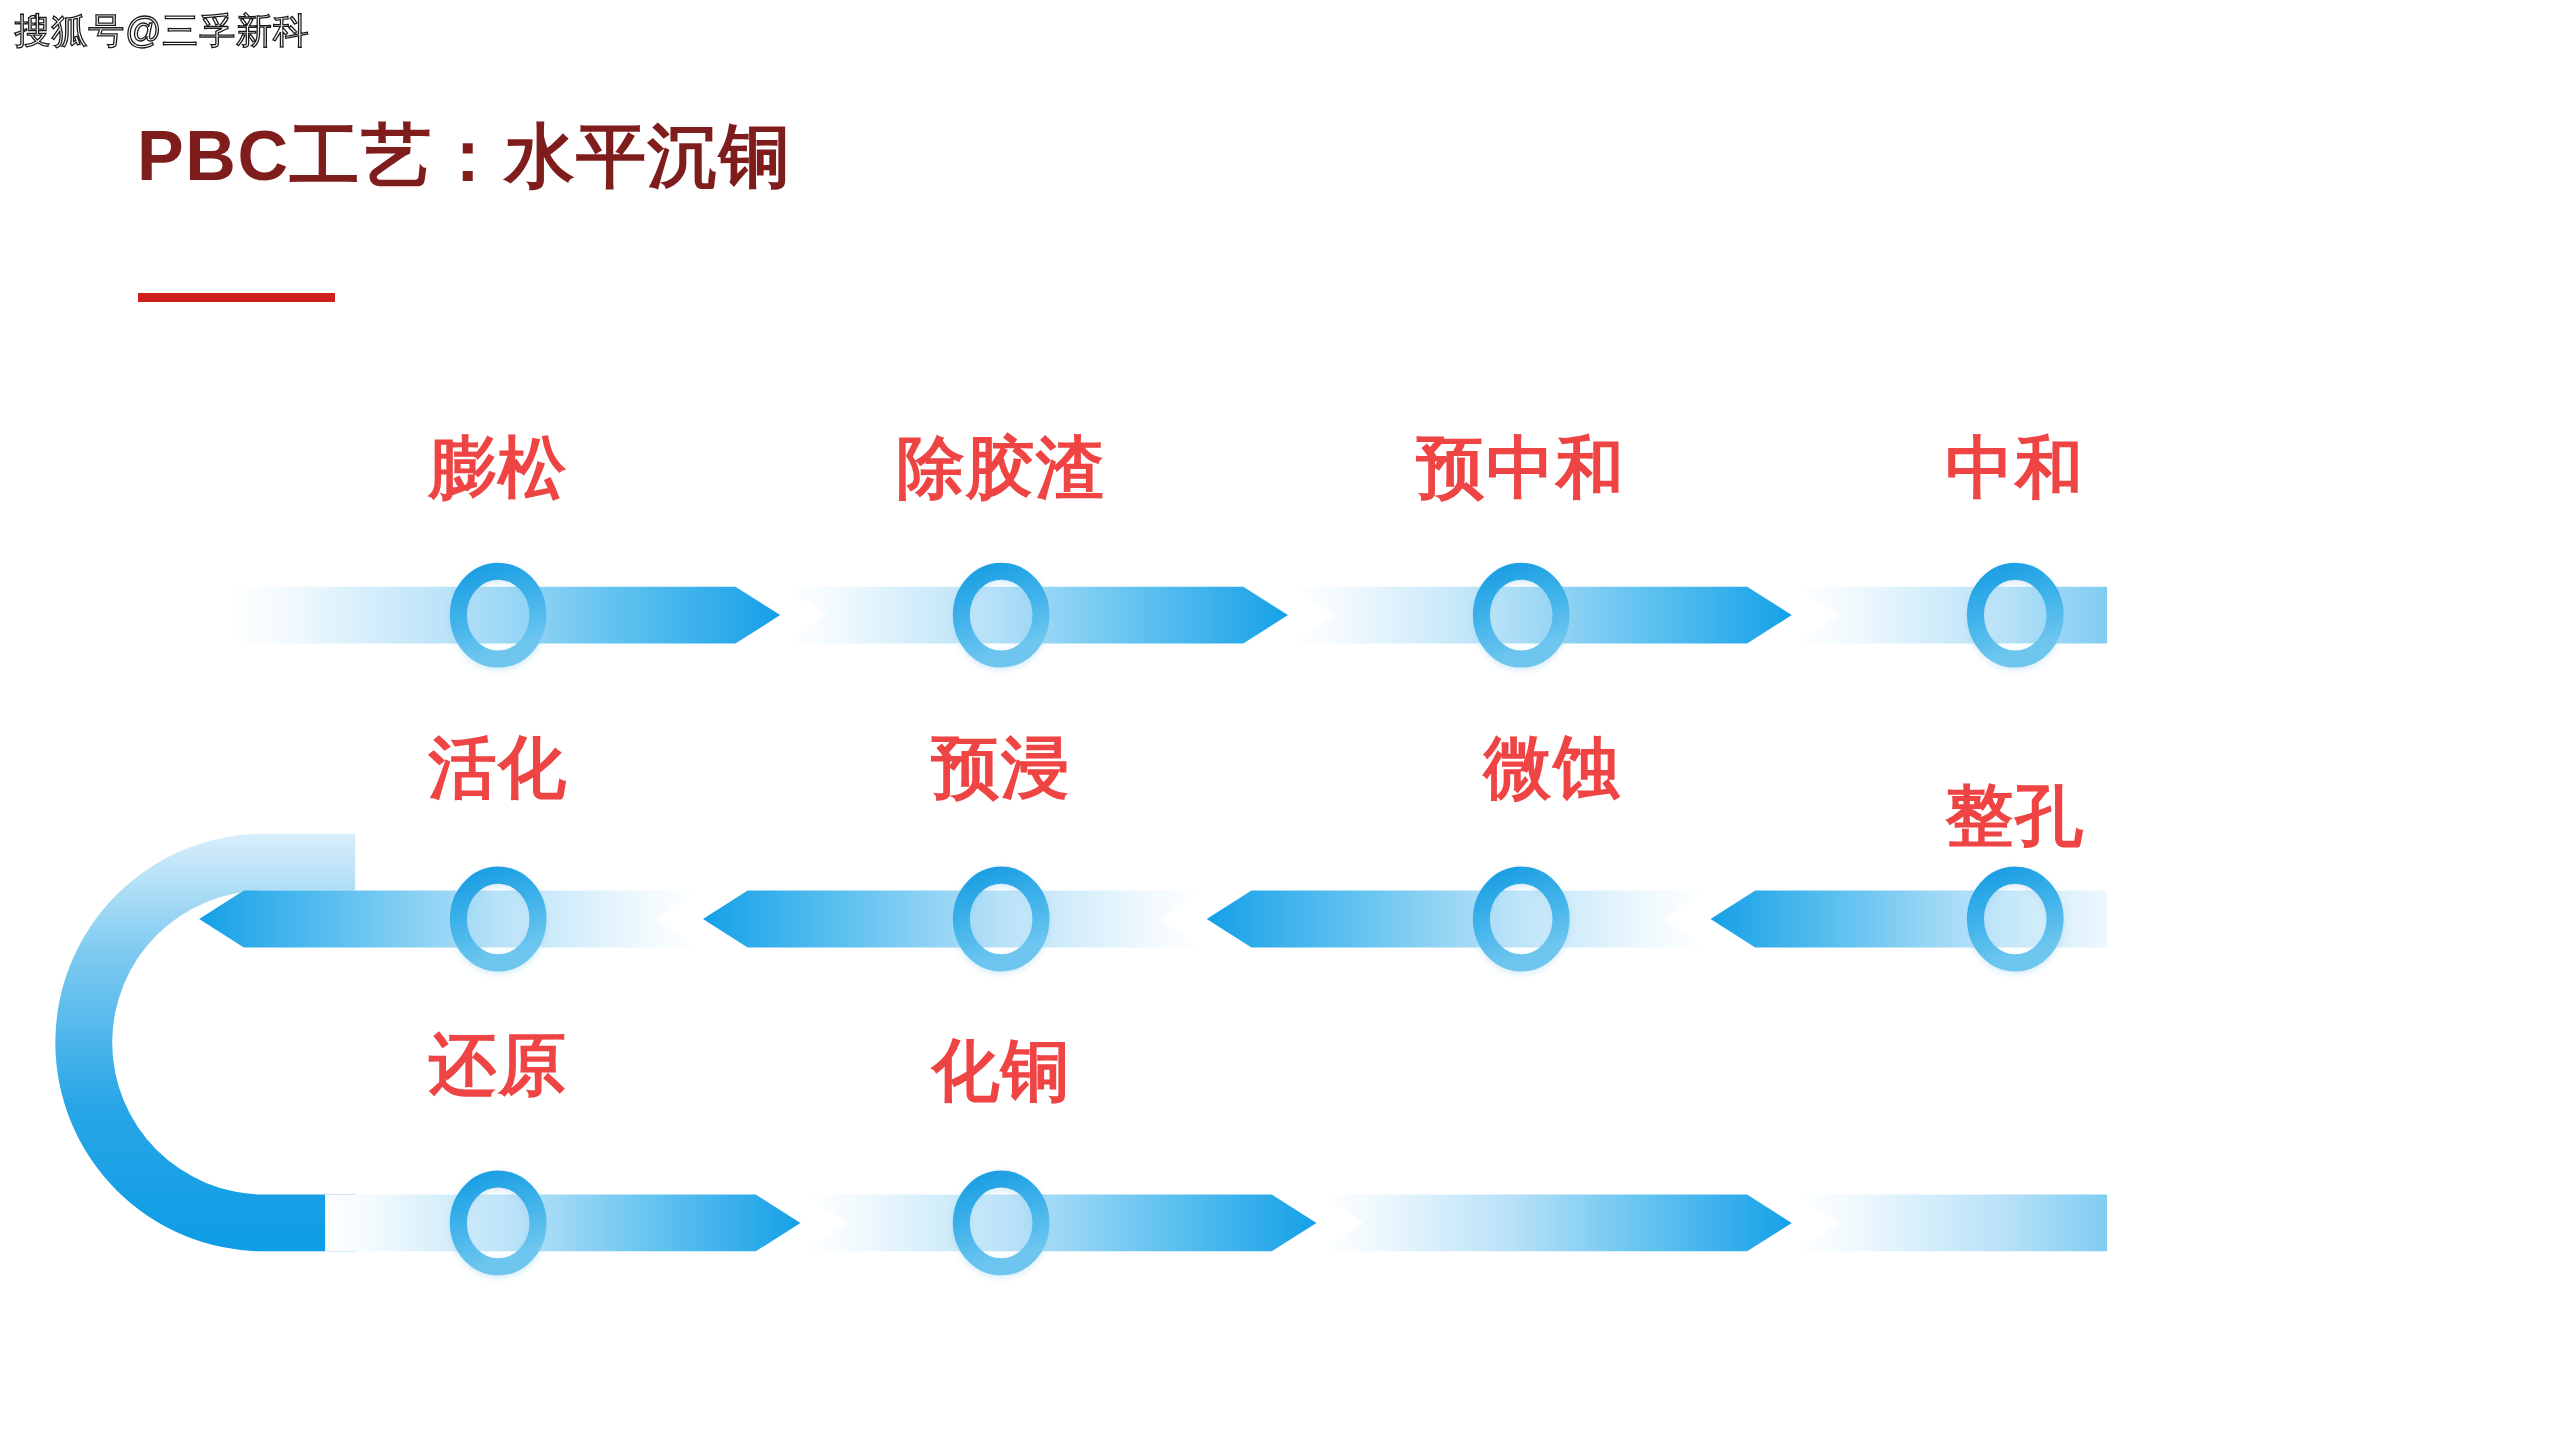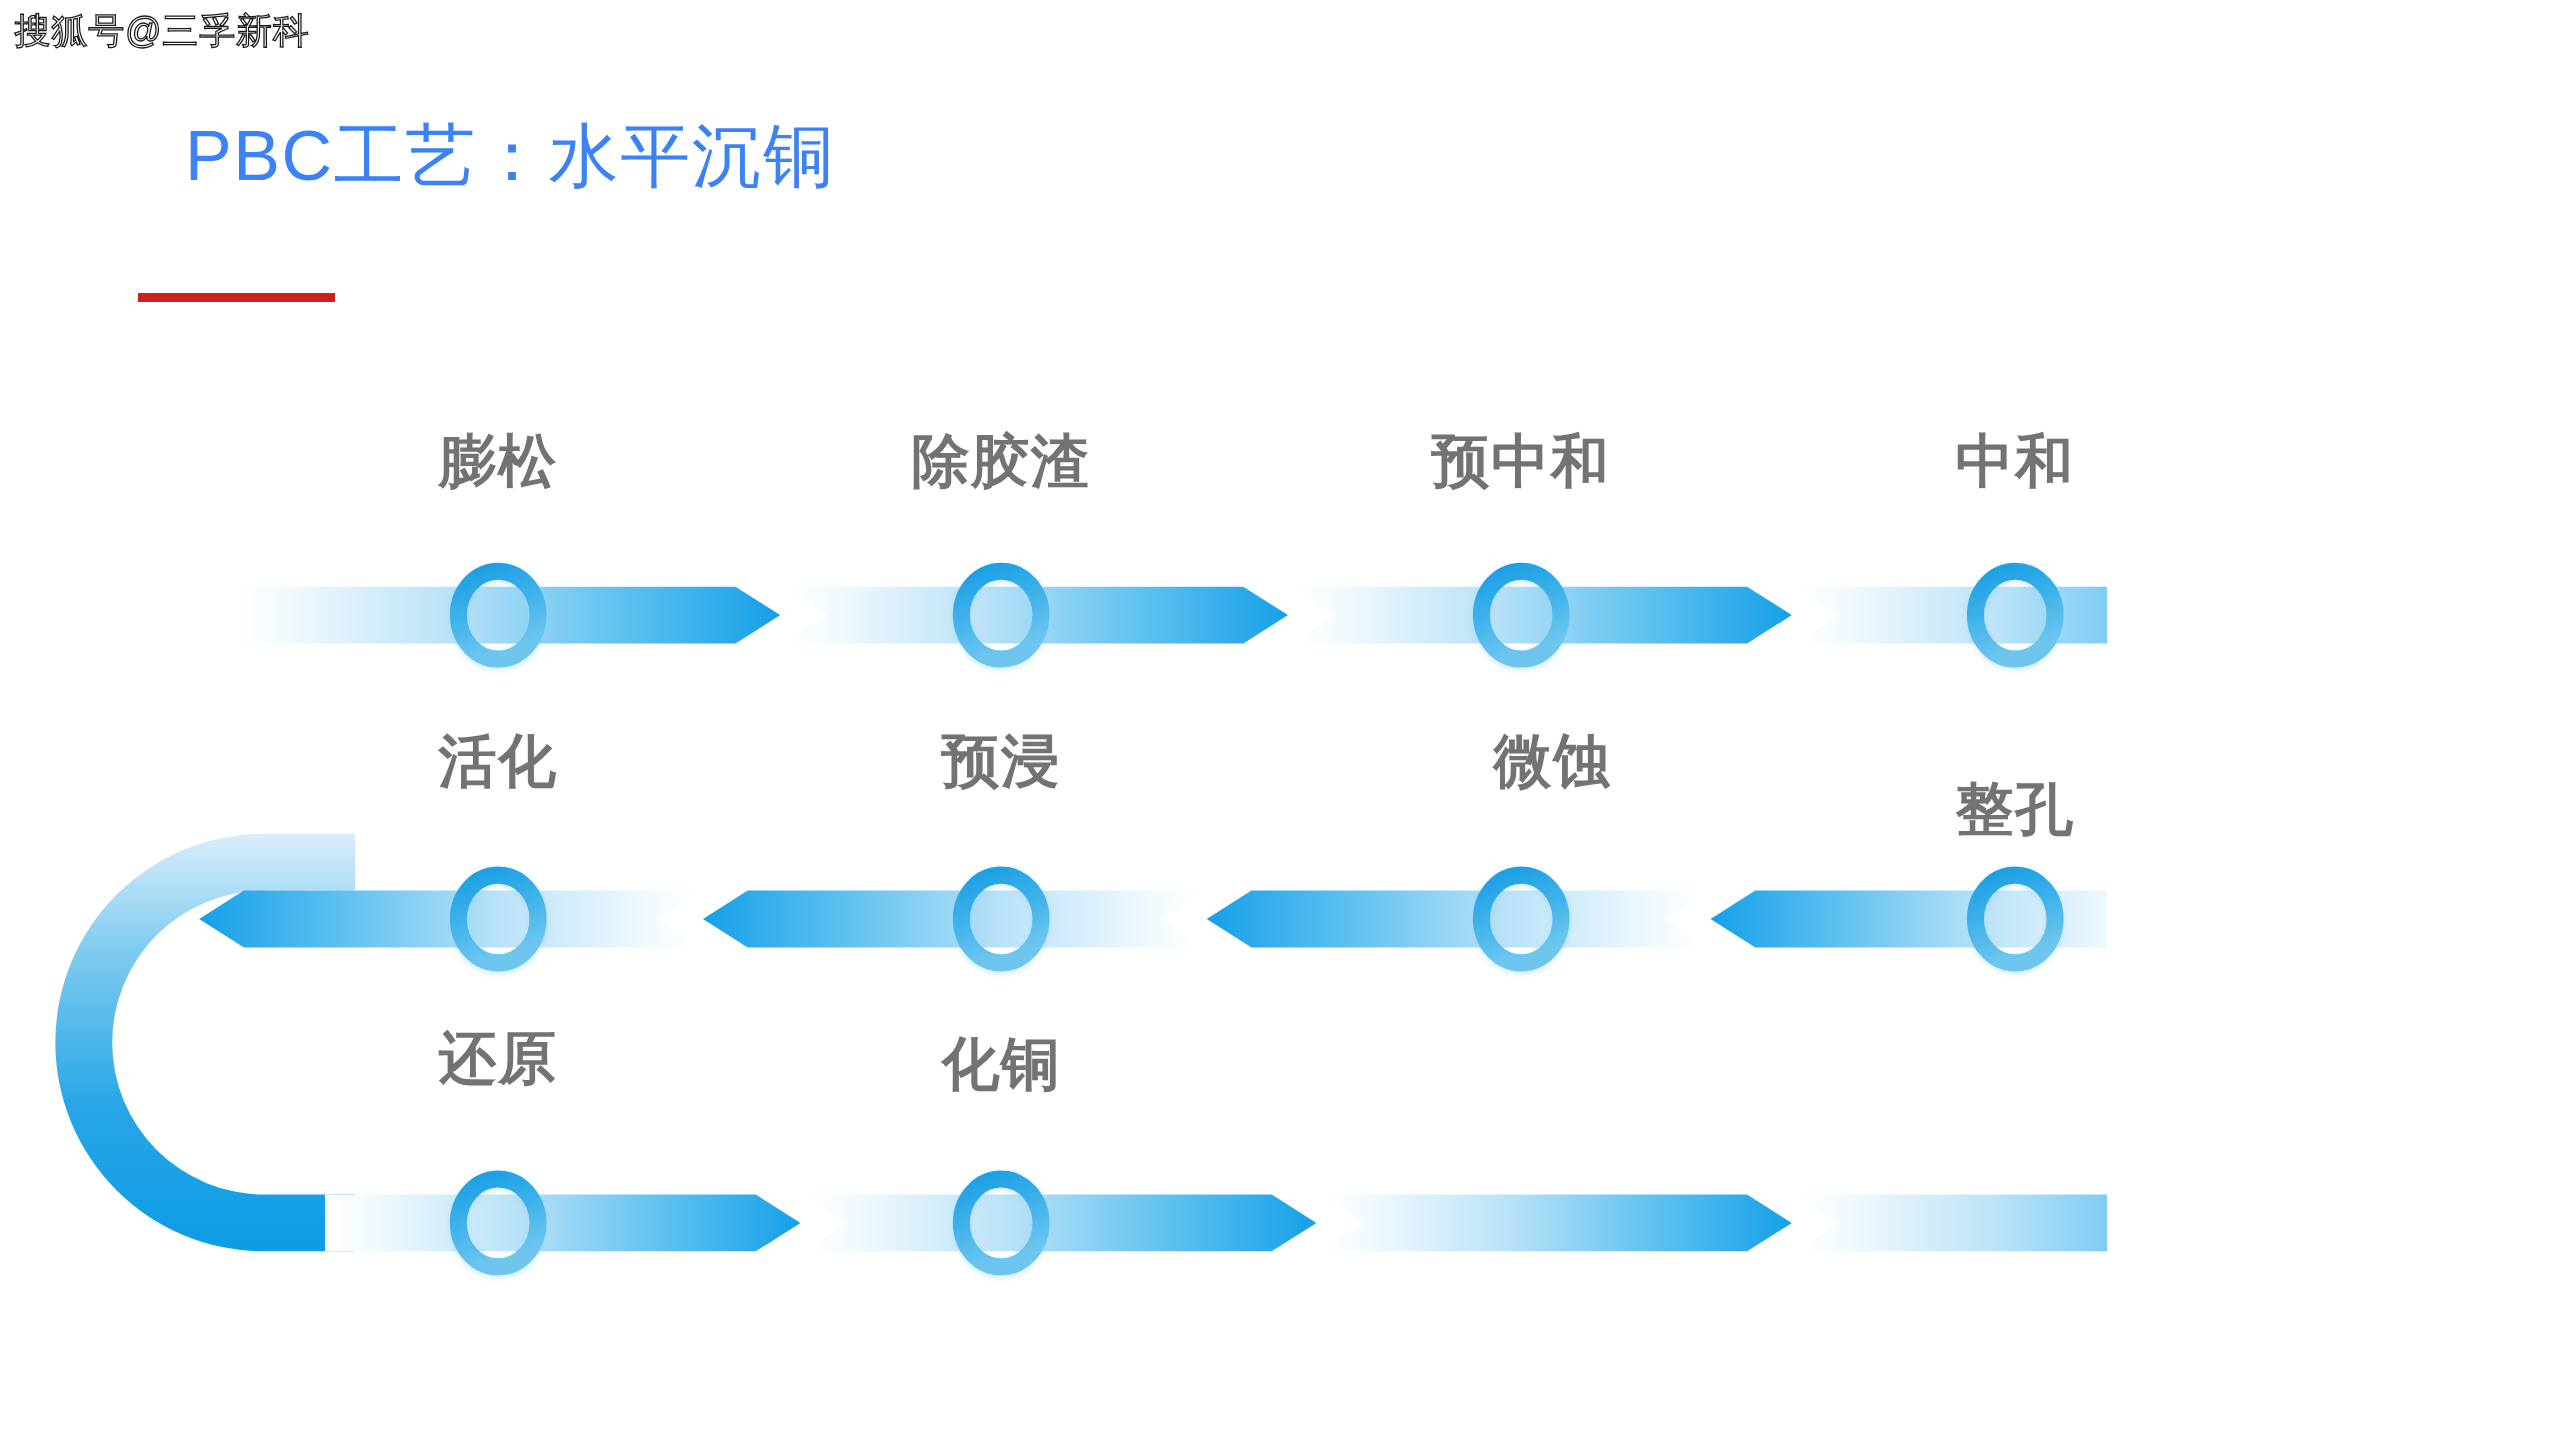--- a/index.html
+++ b/index.html
@@ -32,26 +32,25 @@
     white-space: nowrap;
     user-select: none;
   }
 
   
   .title {
     position: absolute;
     left: 137px;
     top: 120px;
     font-size: 70px;
-    font-weight: 400;
+    font-weight: 700;
     letter-spacing: 1.6px;
-    color: #3b82f6;
+    color: #7f1d1d;
     white-space: nowrap;
     line-height: 1.05;
-    margin-left: 48px;
   }
   .title-rule {
     position: absolute;
     left: 138px;
     top: 293px;
     width: 197px;
     height: 9px;
     background: #d0201d;
   }
 
@@ -60,23 +59,23 @@
     position: absolute;
     left: 0;
     top: 0;
     width: 2576px;
     height: 1435px;
   }
 
   
   .stage-label {
     position: absolute;
-    font-size: 58px;
+    font-size: 68px;
     font-weight: 700;
-    color: #737373;
+    color: #ef4444;
     white-space: nowrap;
     transform: translateX(-50%);
     letter-spacing: 1.6px;
   }
 </style>
 </head>
 <body>
 
 <div id="stage">
 

